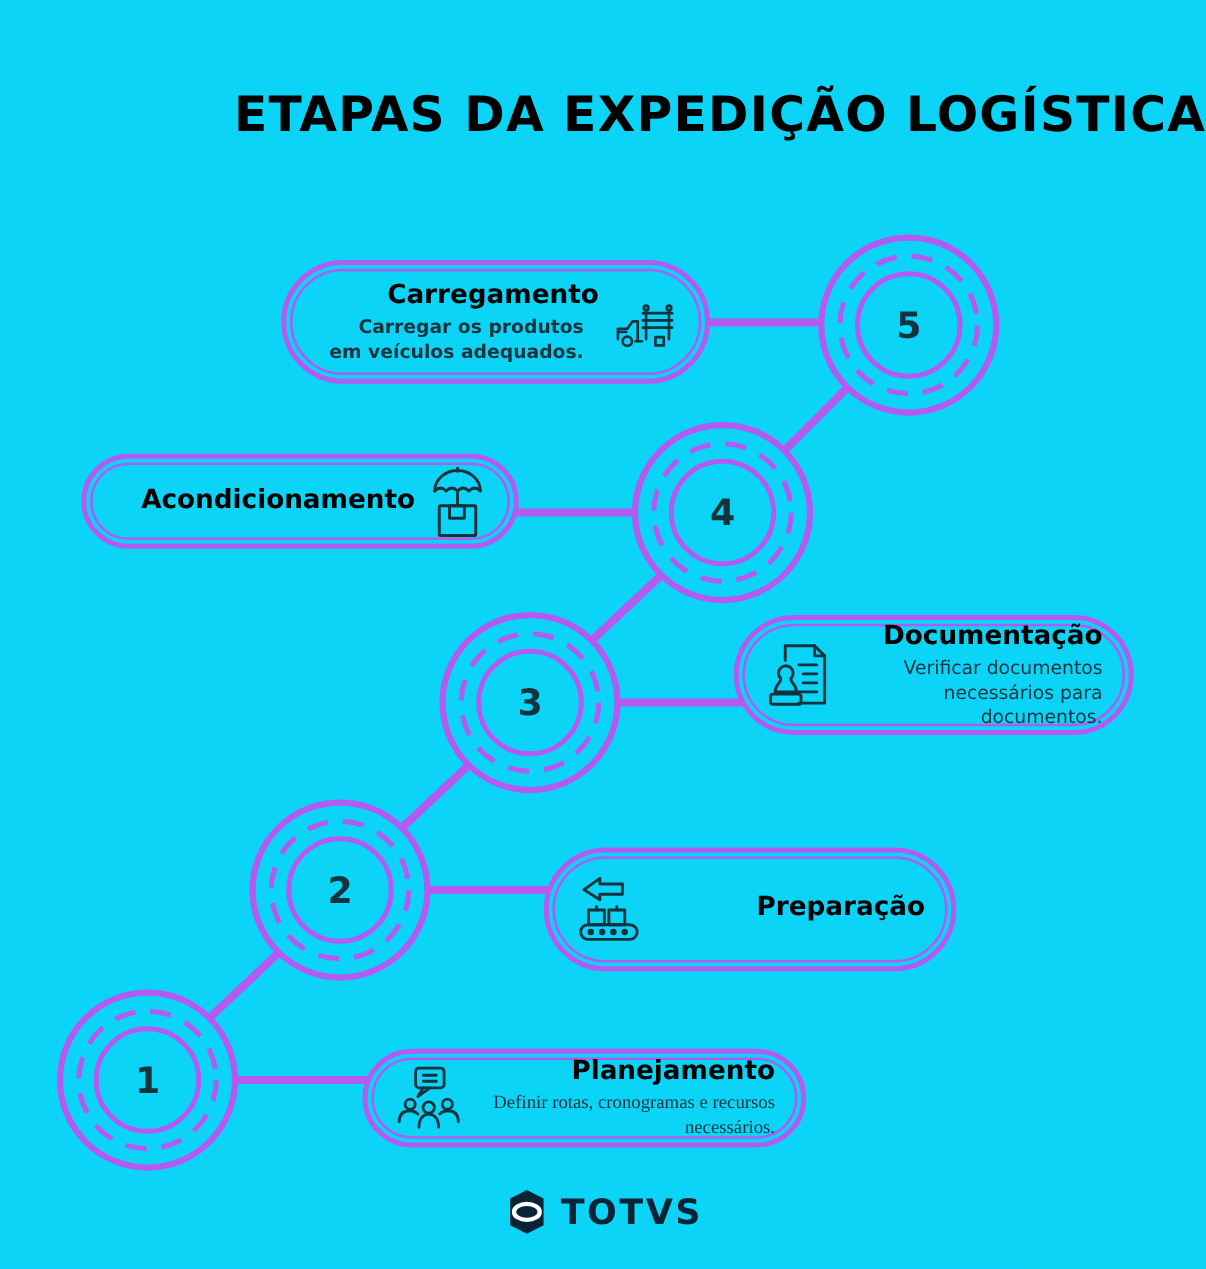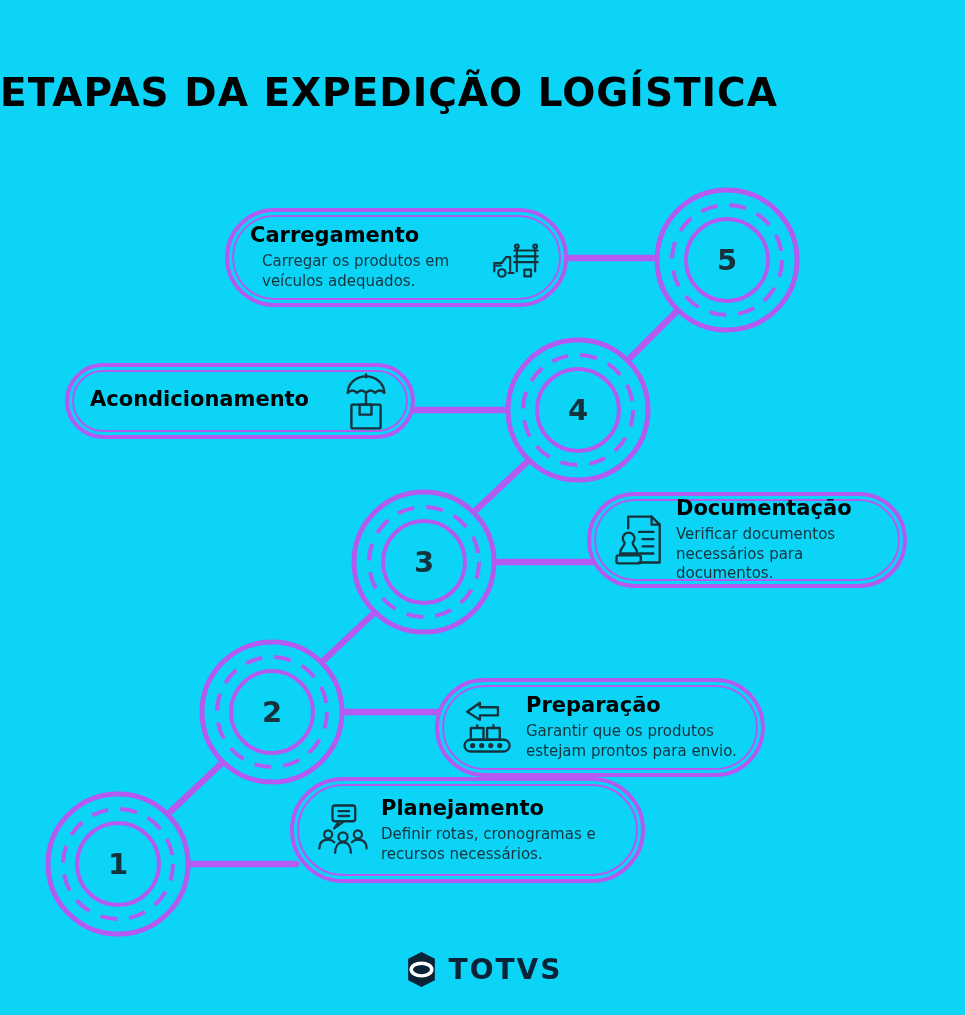--- a/index.html
+++ b/index.html
@@ -8,21 +8,21 @@
     --text-dark:#14333c;
     --title:#000000;
     --logo:#0a2337;
   }
   html,body{margin:0;padding:0;background:var(--background);}
   .canvas{
     position:relative;width:965px;height:1015px;background:var(--background);
     overflow:hidden;font-family:"DejaVu Sans","Liberation Sans",sans-serif;
   }
   .main-title{
-    position:absolute;top:44px;left:0;right:0;text-align:left;
+    position:absolute;top:44px;left:0;right:0;text-align:right;
     font-size:39px;font-weight:bold;color:var(--title);letter-spacing:1px;
   }
   
   .connectors{position:absolute;left:0;top:0;}
   .conn{stroke:var(--accent);stroke-width:6.5;stroke-linecap:round;fill:none;}
   
   .circle{position:absolute;width:146px;height:146px;}
   .ring-outer{stroke:var(--accent);stroke-width:5;fill:var(--background);}
   .ring-dash{stroke:var(--accent);stroke-width:4;fill:none;stroke-dasharray:17 12;}
   .ring-solid{stroke:var(--accent);stroke-width:4;fill:none;}
@@ -33,21 +33,21 @@
   
   .pill{
     position:absolute;box-sizing:border-box;border:4px solid var(--accent);
     border-radius:54px;background:var(--background);padding:3px;
   }
   .pill-inner{
     box-sizing:border-box;width:100%;height:100%;border:2px solid var(--accent);
     border-radius:48px;display:flex;align-items:center;justify-content:center;
     gap:10px;padding:0 16px;
   }
-  .texts{flex:1;text-align:left;}
+  .texts{flex:1;text-align:right;}
   .pill-title{font-size:21px;font-weight:bold;color:var(--title);margin-bottom:5px;}
   .pill-desc{font-size:15px;color:var(--text-dark);line-height:1.32;margin:0 auto;}
   .icon{flex:0 0 auto;color:var(--text-dark);display:flex;align-items:center;justify-content:center;}
   .icon svg{display:block;}
   
   .footer{
     position:absolute;left:0;right:0;top:951px;display:flex;
     align-items:center;justify-content:center;gap:9px;
   }
   .logo-text{
@@ -70,21 +70,21 @@
     <line class="conn" x1="324" y1="660" x2="373" y2="614"></line>
     <line class="conn" x1="340" y1="712" x2="440" y2="712"></line>
     <line class="conn" x1="170" y1="812" x2="221" y2="764"></line>
     <line class="conn" x1="186" y1="864" x2="296" y2="864"></line>
   </svg>
 
   <div class="pill" style="left:225px;top:208px;width:343px;height:99px;">
     <div class="pill-inner">
       <div class="texts">
         <div class="pill-title">Carregamento</div>
-        <div class="pill-desc" style="max-width:205px;">Carregar os produtos em veículos adequados.</div>
+        <div class="pill-desc" style="max-width:205px;font-weight:bold;">Carregar os produtos em veículos adequados.</div>
       </div>
       <span class="icon">
         <svg width="54" height="50" viewBox="0 0 64 60" fill="none" stroke="currentColor" stroke-width="2.6" stroke-linecap="round" stroke-linejoin="round">
           <path d="M6 46 V36 h9 l5 -7 h5 v17"></path>
           <path d="M8 39 h6"></path>
           <circle cx="15" cy="48" r="4.5"></circle>
           <path d="M23 48 h6"></path>
           <rect x="42" y="44" width="8" height="8"></rect>
           <path d="M33 46 V18 M55 46 V18"></path>
           <path d="M30 21 h28 M30 28 h28 M30 35 h28"></path>
@@ -165,51 +165,50 @@
           <path d="M19 32 v-3 M37 32 v-3"></path>
           <rect x="5" y="45" width="50" height="13" rx="6.5"></rect>
           <circle cx="14" cy="51.5" r="1.6" fill="currentColor"></circle>
           <circle cx="24" cy="51.5" r="1.6" fill="currentColor"></circle>
           <circle cx="34" cy="51.5" r="1.6" fill="currentColor"></circle>
           <circle cx="44" cy="51.5" r="1.6" fill="currentColor"></circle>
         </svg>
       </span>
       <div class="texts">
         <div class="pill-title">Preparação</div>
-        <div class="pill-desc" style="max-width:225px;">Garantir que os produtos estejam prontos para envio.</div>
       </div>
     </div>
   </div>
   <div class="circle" style="left:199px;top:639px;">
     <svg width="146" height="146" viewBox="0 0 146 146">
       <circle class="ring-outer" cx="73" cy="73" r="70"></circle>
       <circle class="ring-dash" cx="73" cy="73" r="55"></circle>
       <circle class="ring-solid" cx="73" cy="73" r="41"></circle>
     </svg>
     <span class="num">2</span>
   </div>
 
-  <div class="pill" style="left:290px;top:777px;width:355px;height:106px;">
+  <div class="pill" style="left:290px;top:839px;width:355px;height:79px;">
     <div class="pill-inner">
       <span class="icon">
         <svg width="56" height="58" viewBox="0 0 64 64" fill="none" stroke="currentColor" stroke-width="2.6" stroke-linecap="round" stroke-linejoin="round">
           <rect x="20" y="4" width="26" height="18" rx="3"></rect>
           <path d="M27 10.5 h12 M27 16 h12"></path>
           <path d="M27 22 l-5 8 11 -8"></path>
           <circle cx="32" cy="40" r="5.2"></circle>
           <path d="M23 58 c0 -8 4 -12 9 -12 s9 4 9 12"></path>
           <circle cx="15" cy="37" r="4.6"></circle>
           <path d="M5 53 c0 -7 4 -10 10 -10 c3 0 5 1 7 3"></path>
           <circle cx="49" cy="37" r="4.6"></circle>
           <path d="M59 53 c0 -7 -4 -10 -10 -10 c-3 0 -5 1 -7 3"></path>
         </svg>
       </span>
       <div class="texts">
         <div class="pill-title">Planejamento</div>
-        <div class="pill-desc" style="max-width:240px;">Definir rotas, cronogramas e recursos necessários.</div>
+        <div class="pill-desc" style="max-width:240px;font-family:Liberation Serif, serif;">Definir rotas, cronogramas e recursos necessários.</div>
       </div>
     </div>
   </div>
   <div class="circle" style="left:45px;top:791px;">
     <svg width="146" height="146" viewBox="0 0 146 146">
       <circle class="ring-outer" cx="73" cy="73" r="70"></circle>
       <circle class="ring-dash" cx="73" cy="73" r="55"></circle>
       <circle class="ring-solid" cx="73" cy="73" r="41"></circle>
     </svg>
     <span class="num">1</span>

